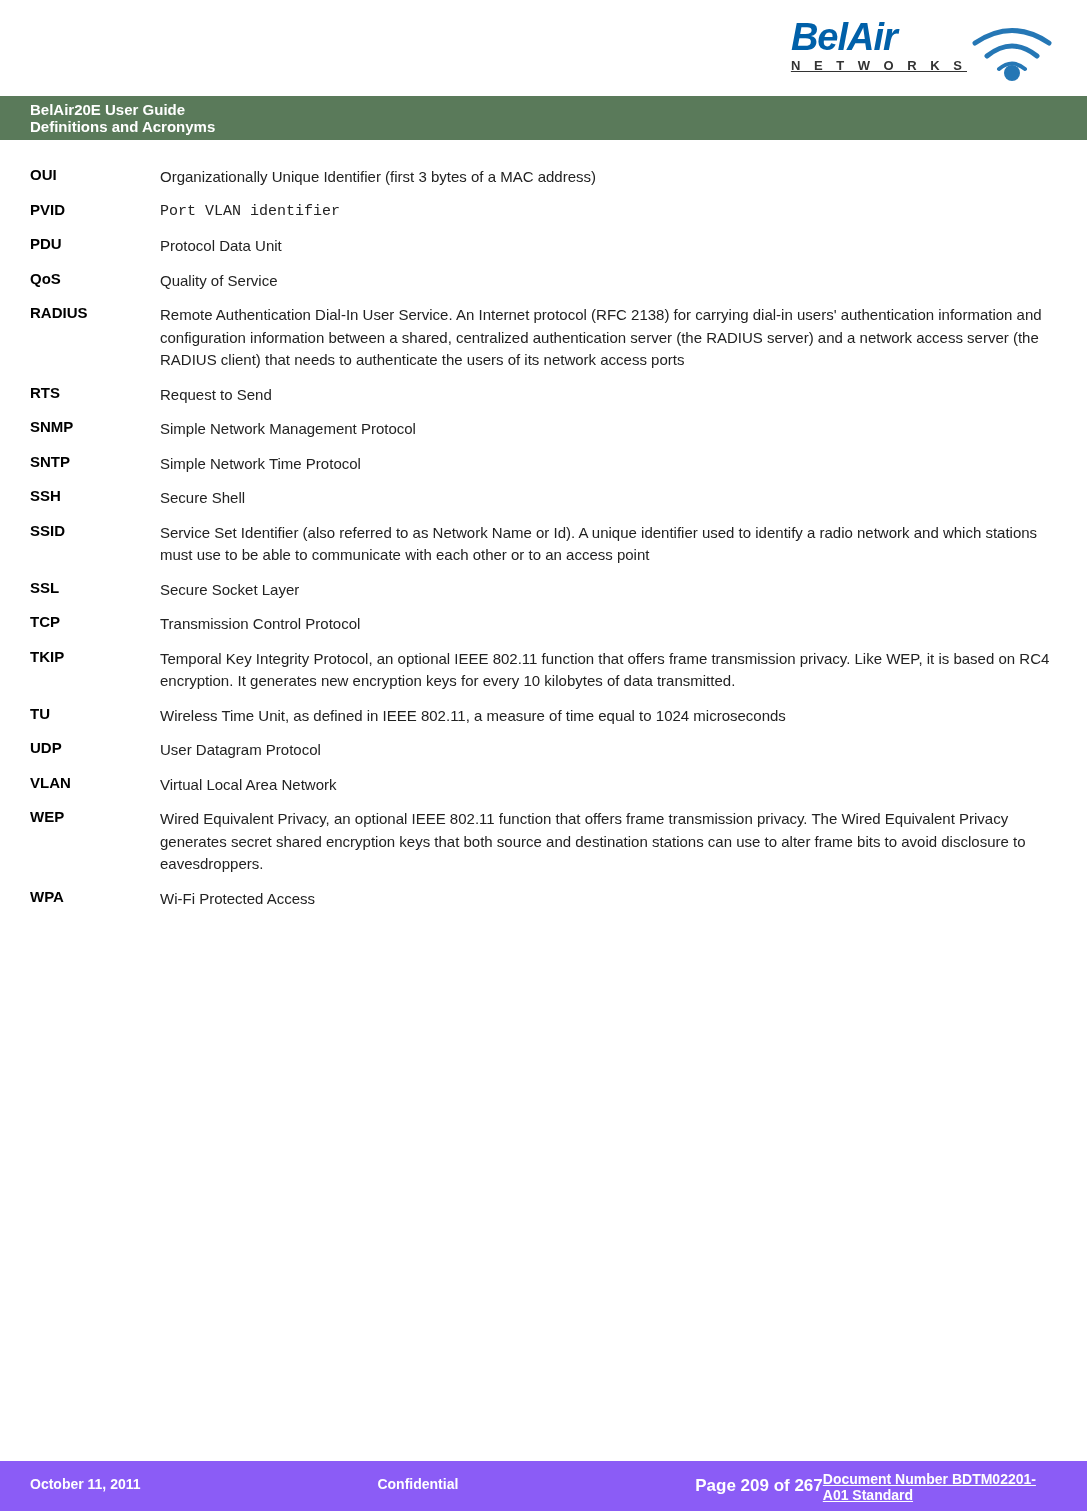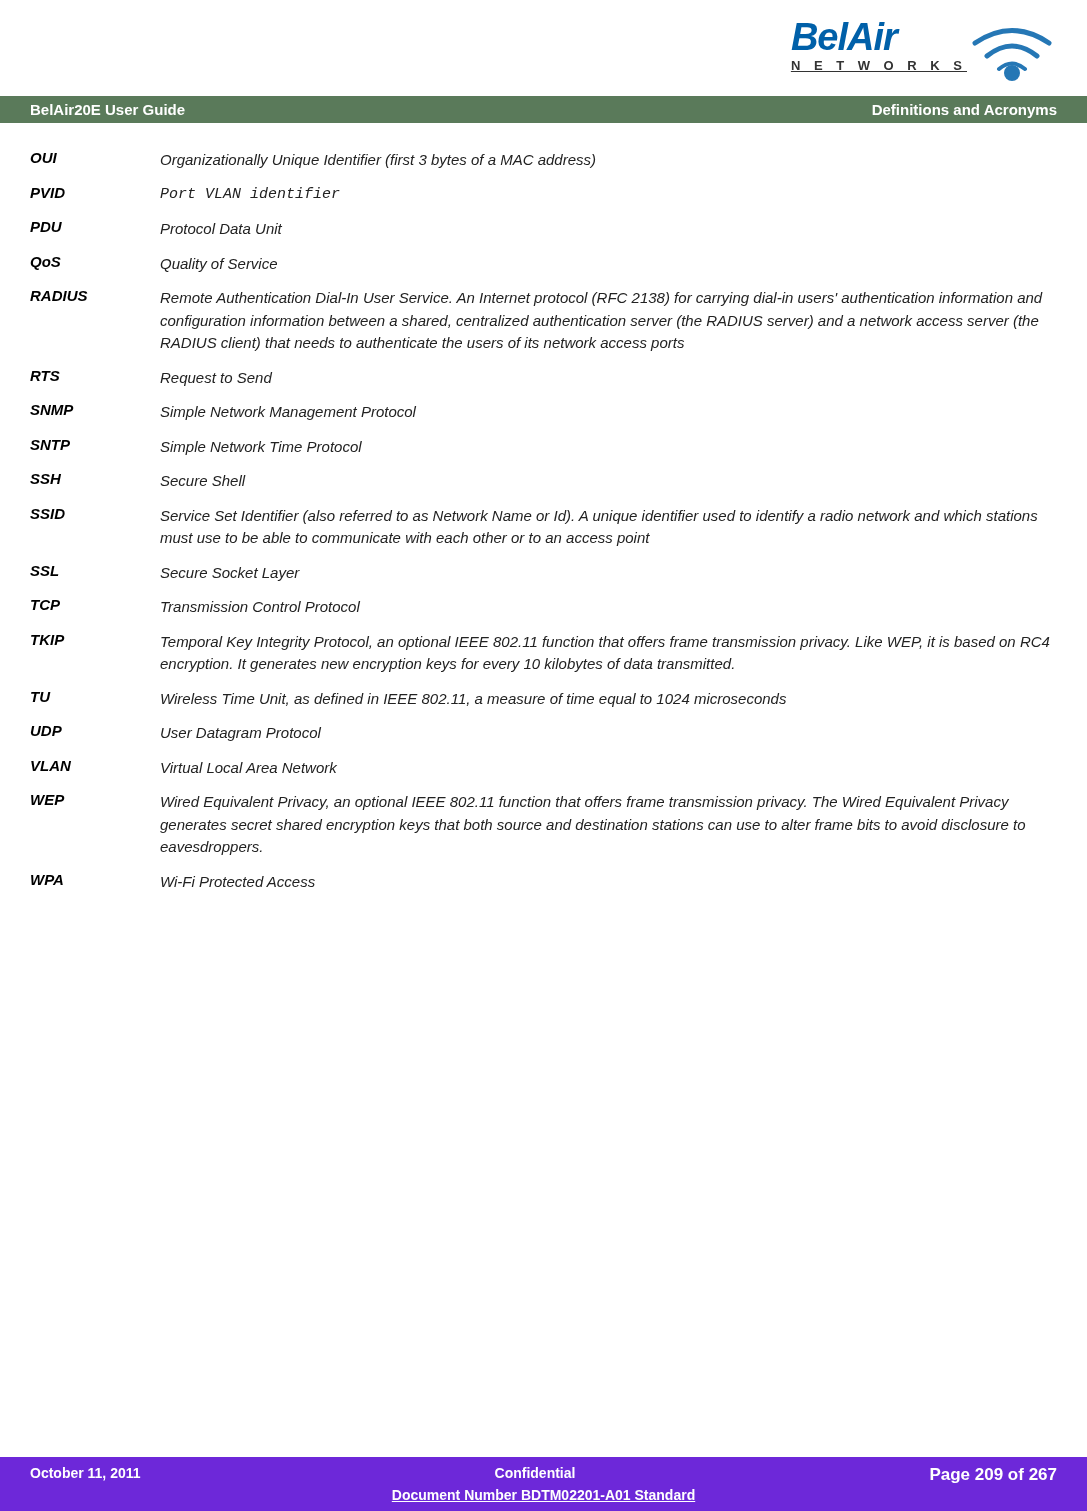--- a/index.html
+++ b/index.html
@@ -47,20 +47,21 @@
       margin-top: 2px;
       text-decoration: underline;
     }
 
     .nav-bar {
       background: #5a7a5a;
       display: flex;
       justify-content: space-between;
       padding: 5px 30px;
       margin: 0;
+      flex-direction: column;
     }
 
     .nav-bar-title {
       color: #ffffff;
       font-weight: bold;
       font-size: 15px;
     }
 
     .nav-bar-section {
       color: #ffffff;
@@ -76,21 +77,20 @@
       width: 100%;
       border-collapse: collapse;
     }
 
     .term-table tr {
       vertical-align: top;
     }
 
     .term-table td {
       padding: 6px 0;
-      font-style: italic;
     }
 
     .term-col {
       width: 130px;
       font-weight: bold;
       font-size: 15px;
       padding-right: 20px;
       white-space: nowrap;
       vertical-align: top;
     }
@@ -103,27 +103,27 @@
 
     .def-col.mono {
       font-family: 'Courier New', Courier, monospace;
     }
 
     .footer {
       position: absolute;
       bottom: 0;
       left: 0;
       right: 0;
-      background: #6d28d9;
+      background: #8b5cf6;
       color: #ffffff;
       display: flex;
       justify-content: space-between;
       align-items: center;
       padding: 8px 30px;
-      flex-direction: column;
+      flex-direction: row;
     }
 
     .footer-top {
       display: flex;
       justify-content: space-between;
       width: 100%;
     }
 
     .footer-bottom {
       text-align: left;

